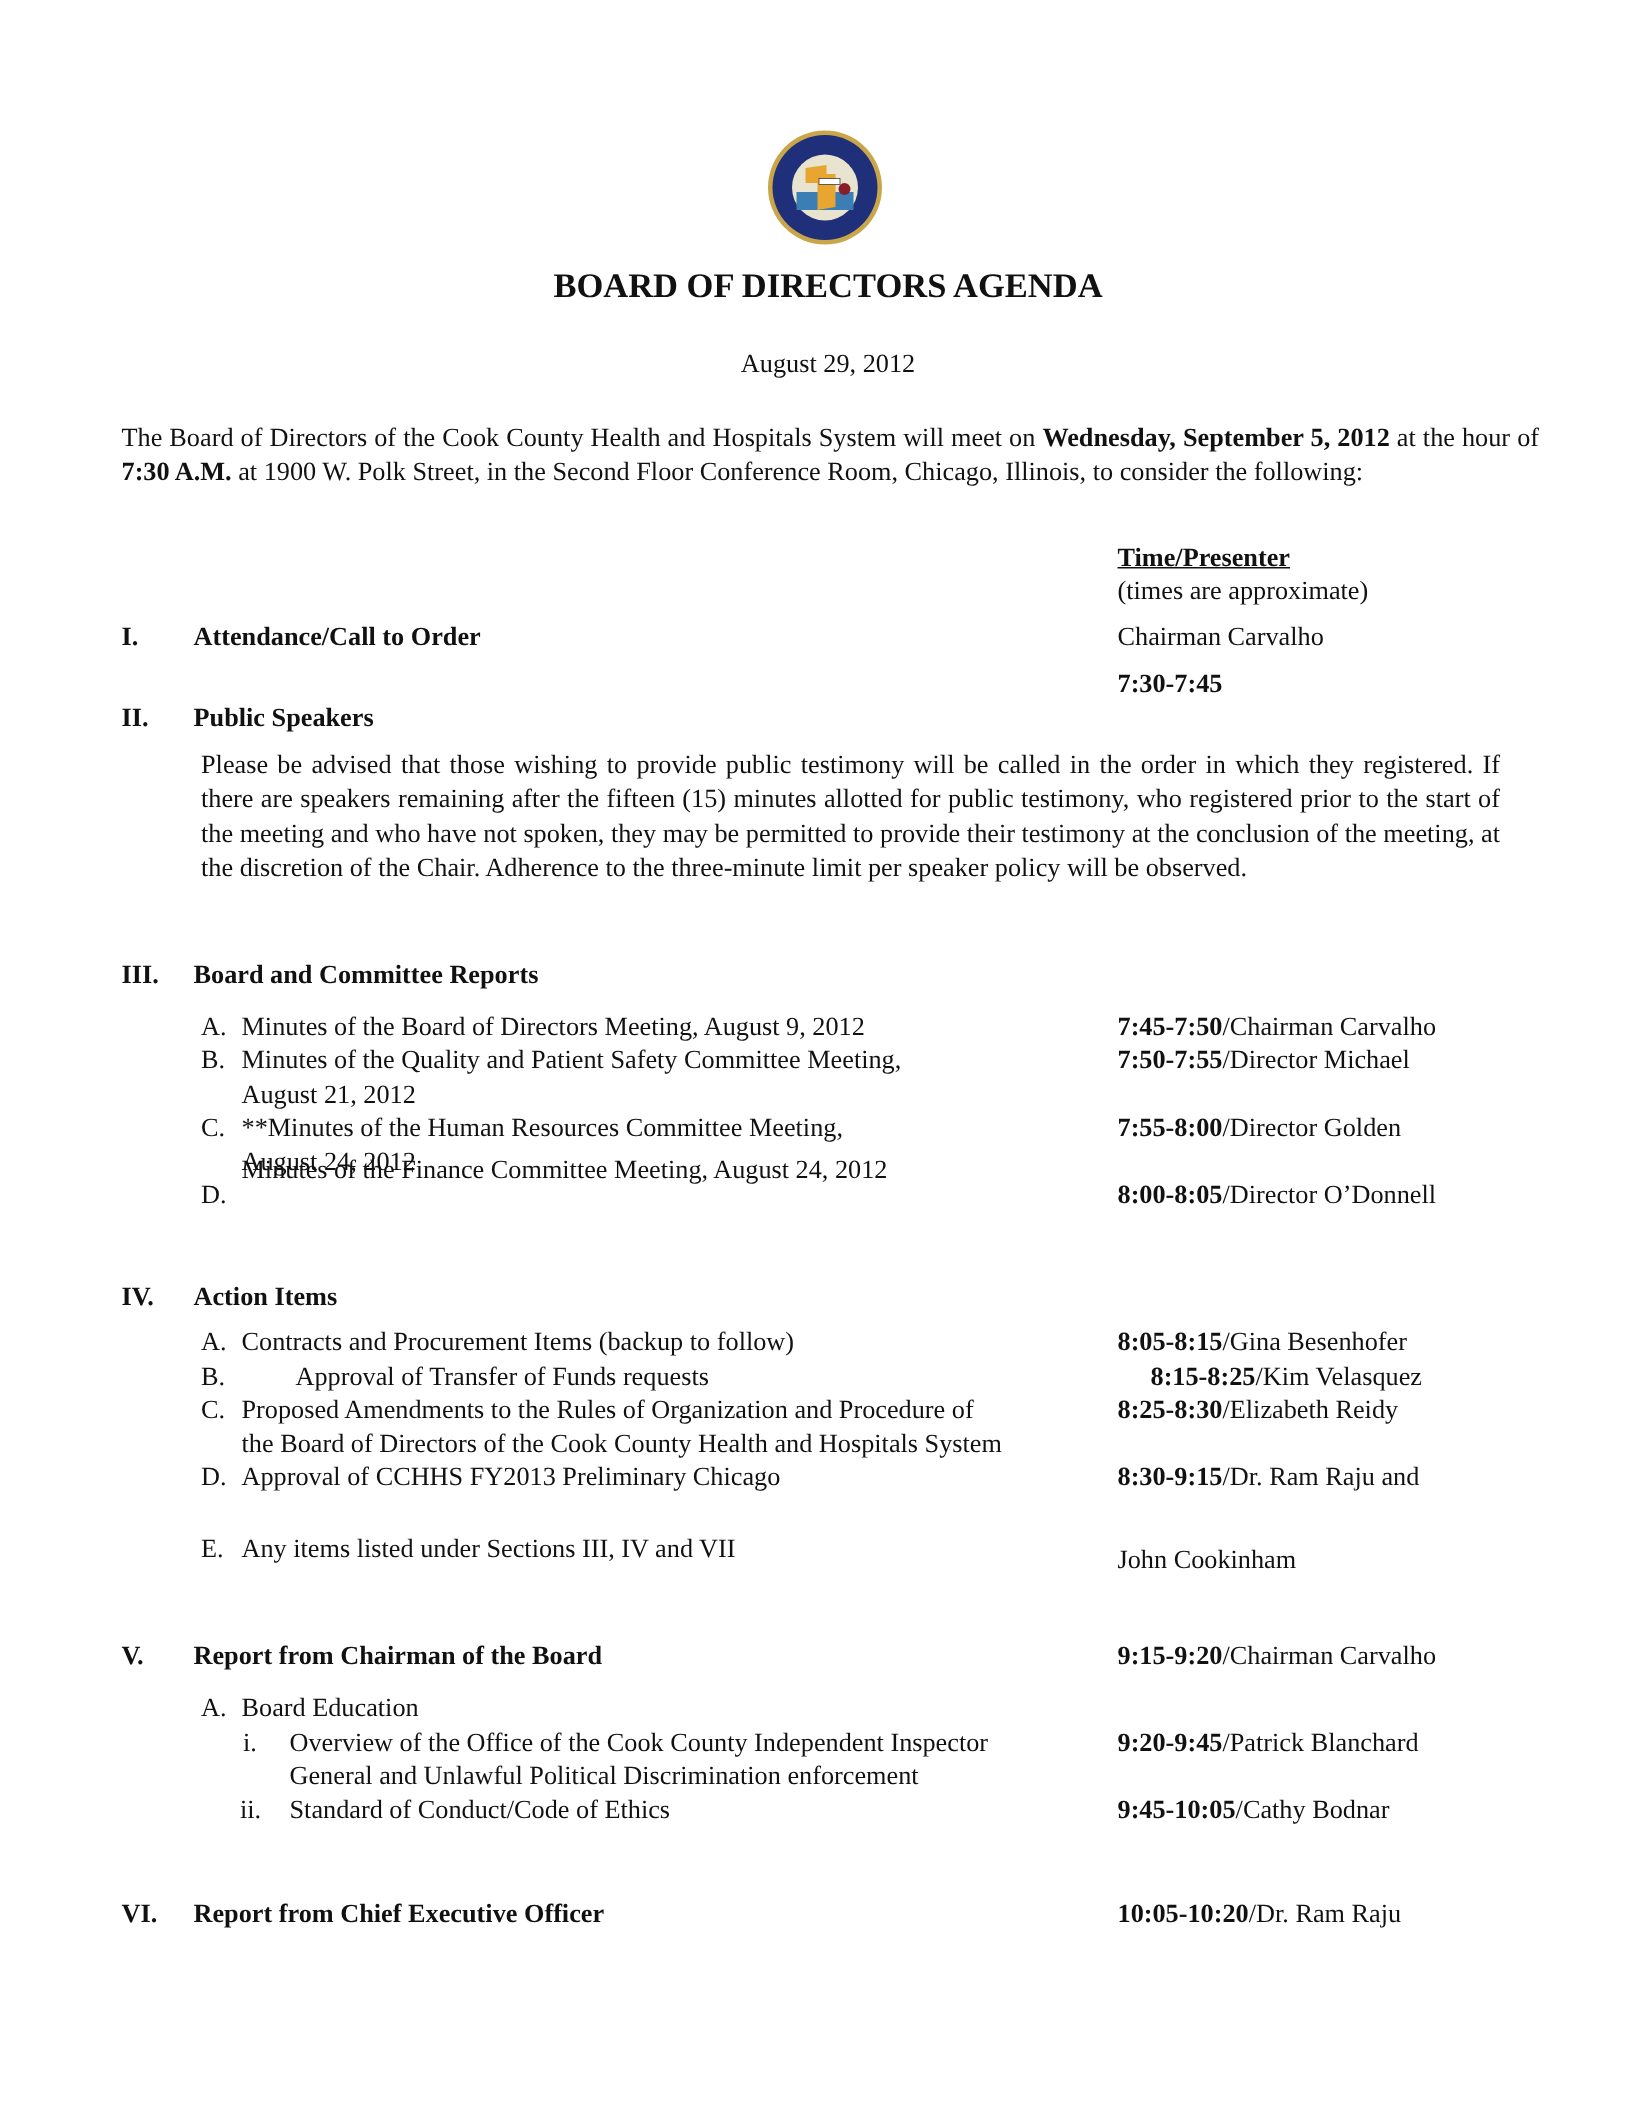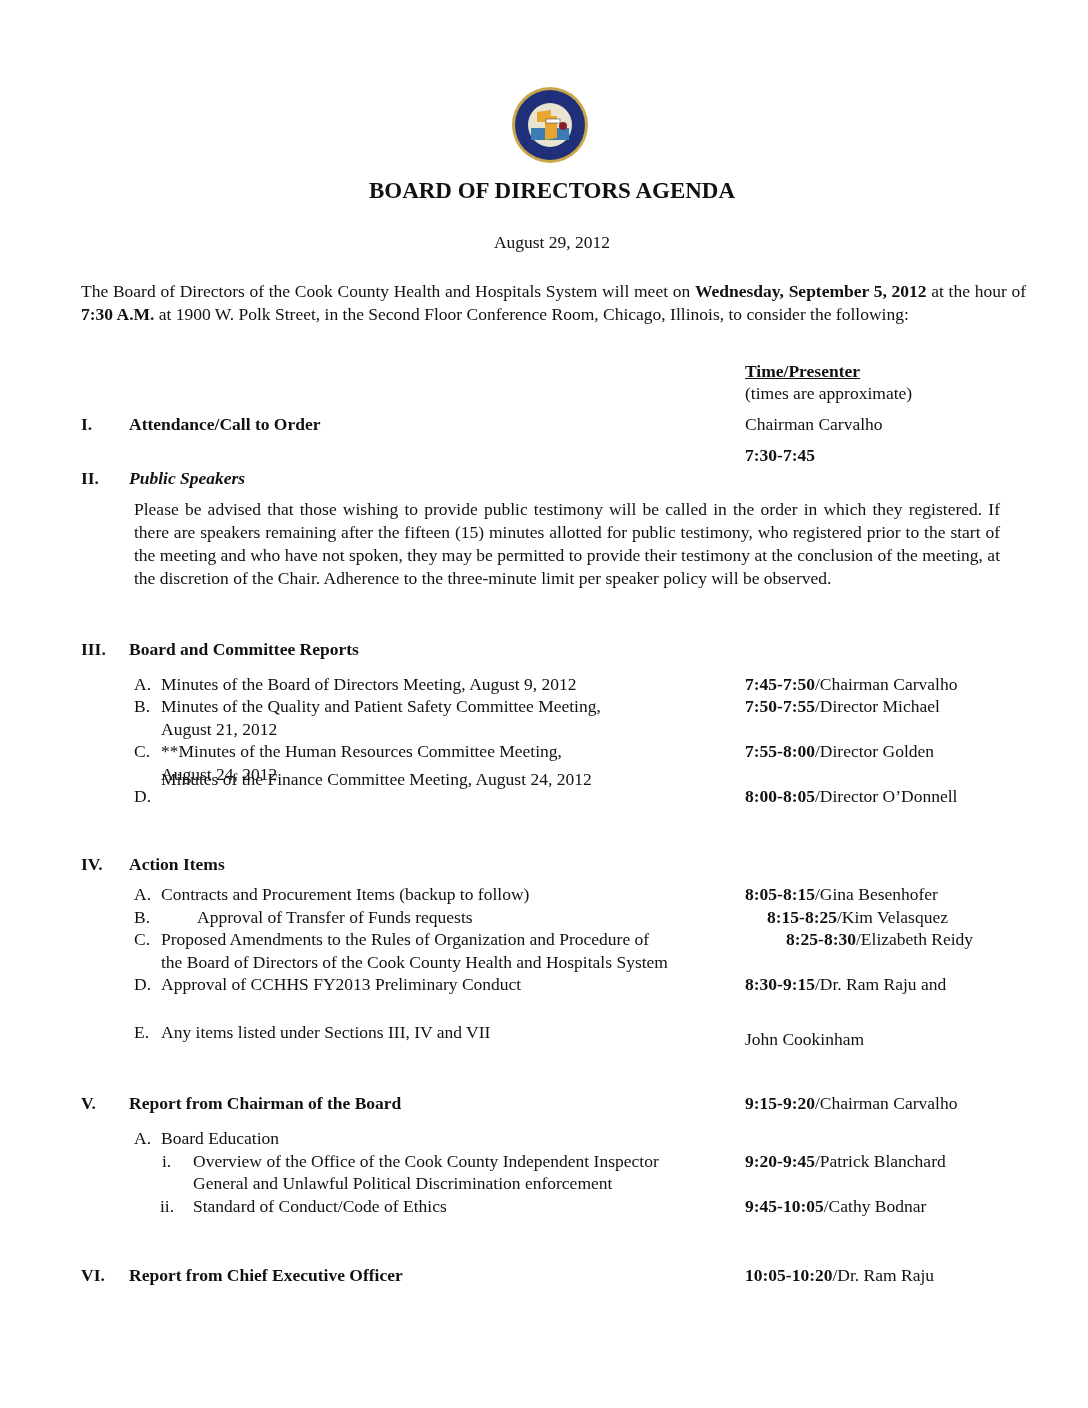--- a/index.html
+++ b/index.html
@@ -47,21 +47,21 @@
 </div>
 
 <div class="abs right u" style="top:360px;">Time/Presenter</div>
 <div class="abs right" style="top:382px;">(times are approximate)</div>
 
 <div class="abs roman" style="top:413px;">I.</div>
 <div class="abs sect" style="top:413px;">Attendance/Call to Order</div>
 <div class="abs right" style="top:413px;">Chairman Carvalho</div>
 
 <div class="abs roman" style="top:467px;">II.</div>
-<div class="abs sect" style="top:467px;font-style:italic;">Public Speakers</div>
+<div class="abs sect" style="top:467px;">Public Speakers</div>
 <div class="abs right b" style="top:444px;text-align:right;">7:30-7:45</div>
 <div class="notice">Please be advised that those wishing to provide public testimony will be called in the order in which they registered.  If there are speakers remaining after the fifteen (15) minutes allotted for public testimony, who registered prior to the start of the meeting and who have not spoken, they may be permitted to provide their testimony at the conclusion of the meeting, at the discretion of the Chair.  Adherence to the three-minute limit per speaker policy will be observed.</div>
 
 <div class="abs roman" style="top:638px;">III.</div>
 <div class="abs sect" style="top:638px;">Board and Committee Reports</div>
 
 <div>
   <div class="abs let" style="top:673px;">A.</div>
   <div class="abs item" style="top:673px;">Minutes of the Board of Directors Meeting, August 9, 2012</div>
   <div class="abs right" style="top:673px;"><b>7:45-7:50</b><span>/Chairman Carvalho</span></div>
@@ -94,25 +94,25 @@
 </div>
 <div>
   <div class="abs let" style="top:906px;">B.</div>
   <div class="abs item" style="top:906px;margin-left:36px;">Approval of Transfer of Funds requests</div>
   <div class="abs right" style="top:906px;margin-left:22px;"><b>8:15-8:25</b><span>/Kim Velasquez</span></div>
 </div>
 <div>
   <div class="abs let" style="top:928px;">C.</div>
   <div class="abs item" style="top:928px;">Proposed Amendments to the Rules of Organization and Procedure of</div>
   <div class="abs item" style="top:951px;">the Board of Directors of the Cook County Health and Hospitals System</div>
-  <div class="abs right" style="top:928px;margin-left:41px;"><b>8:25-8:30</b><span>/Elizabeth Reidy</span></div>
+  <div class="abs right" style="top:928px;"><b>8:25-8:30</b><span>/Elizabeth Reidy</span></div>
 </div>
 <div>
   <div class="abs let" style="top:973px;">D.</div>
-  <div class="abs item" style="top:973px;">Approval of CCHHS FY2013 Preliminary Conduct</div>
+  <div class="abs item" style="top:973px;">Approval of CCHHS FY2013 Preliminary Chicago</div>
   <div class="abs right" style="top:973px;"><b>8:30-9:15</b><span>/Dr. Ram Raju and</span></div>
   <div class="abs right" style="top:1028px;">John Cookinham</div>
 </div>
 <div>
   <div class="abs let" style="top:1021px;">E.</div>
   <div class="abs item" style="top:1021px;">Any items listed under Sections III, IV and VII</div>
 </div>
 
 <div class="abs roman" style="top:1092px;">V.</div>
 <div class="abs sect" style="top:1092px;">Report from Chairman of the Board</div>

